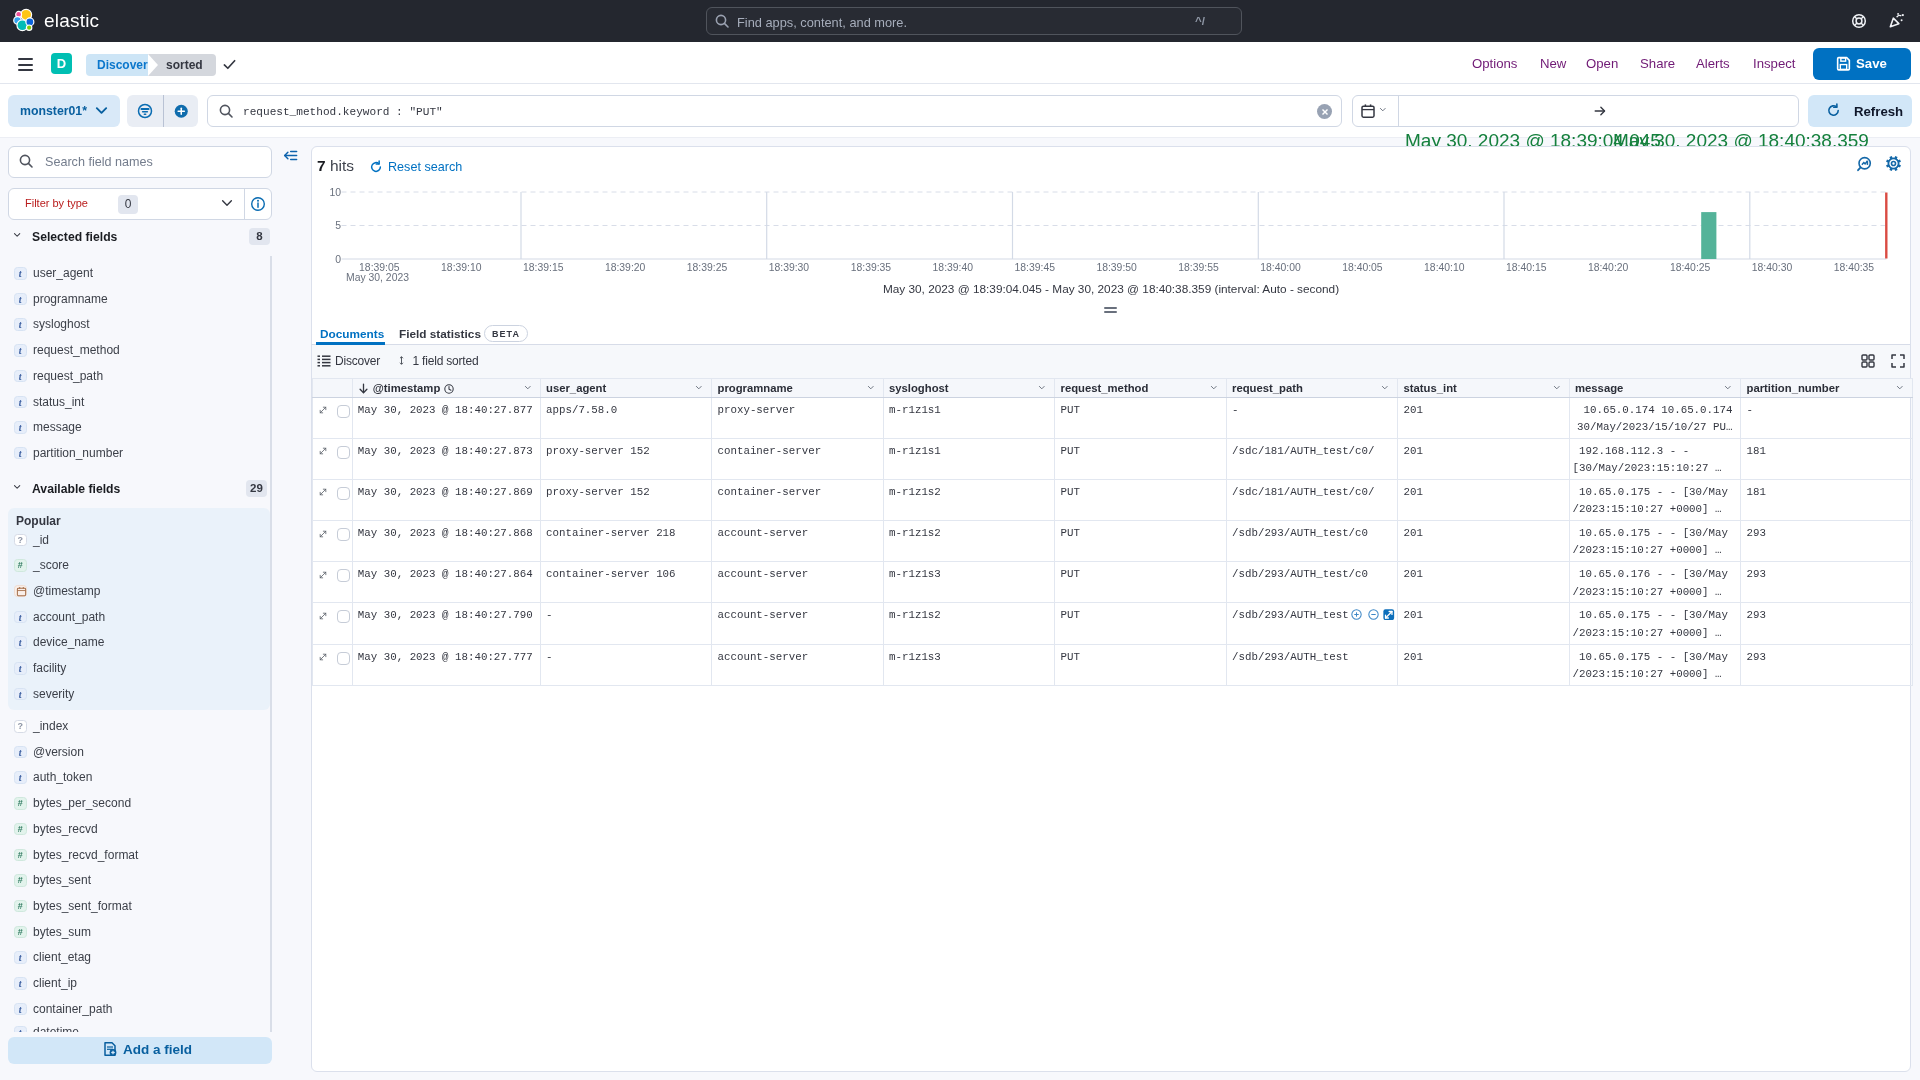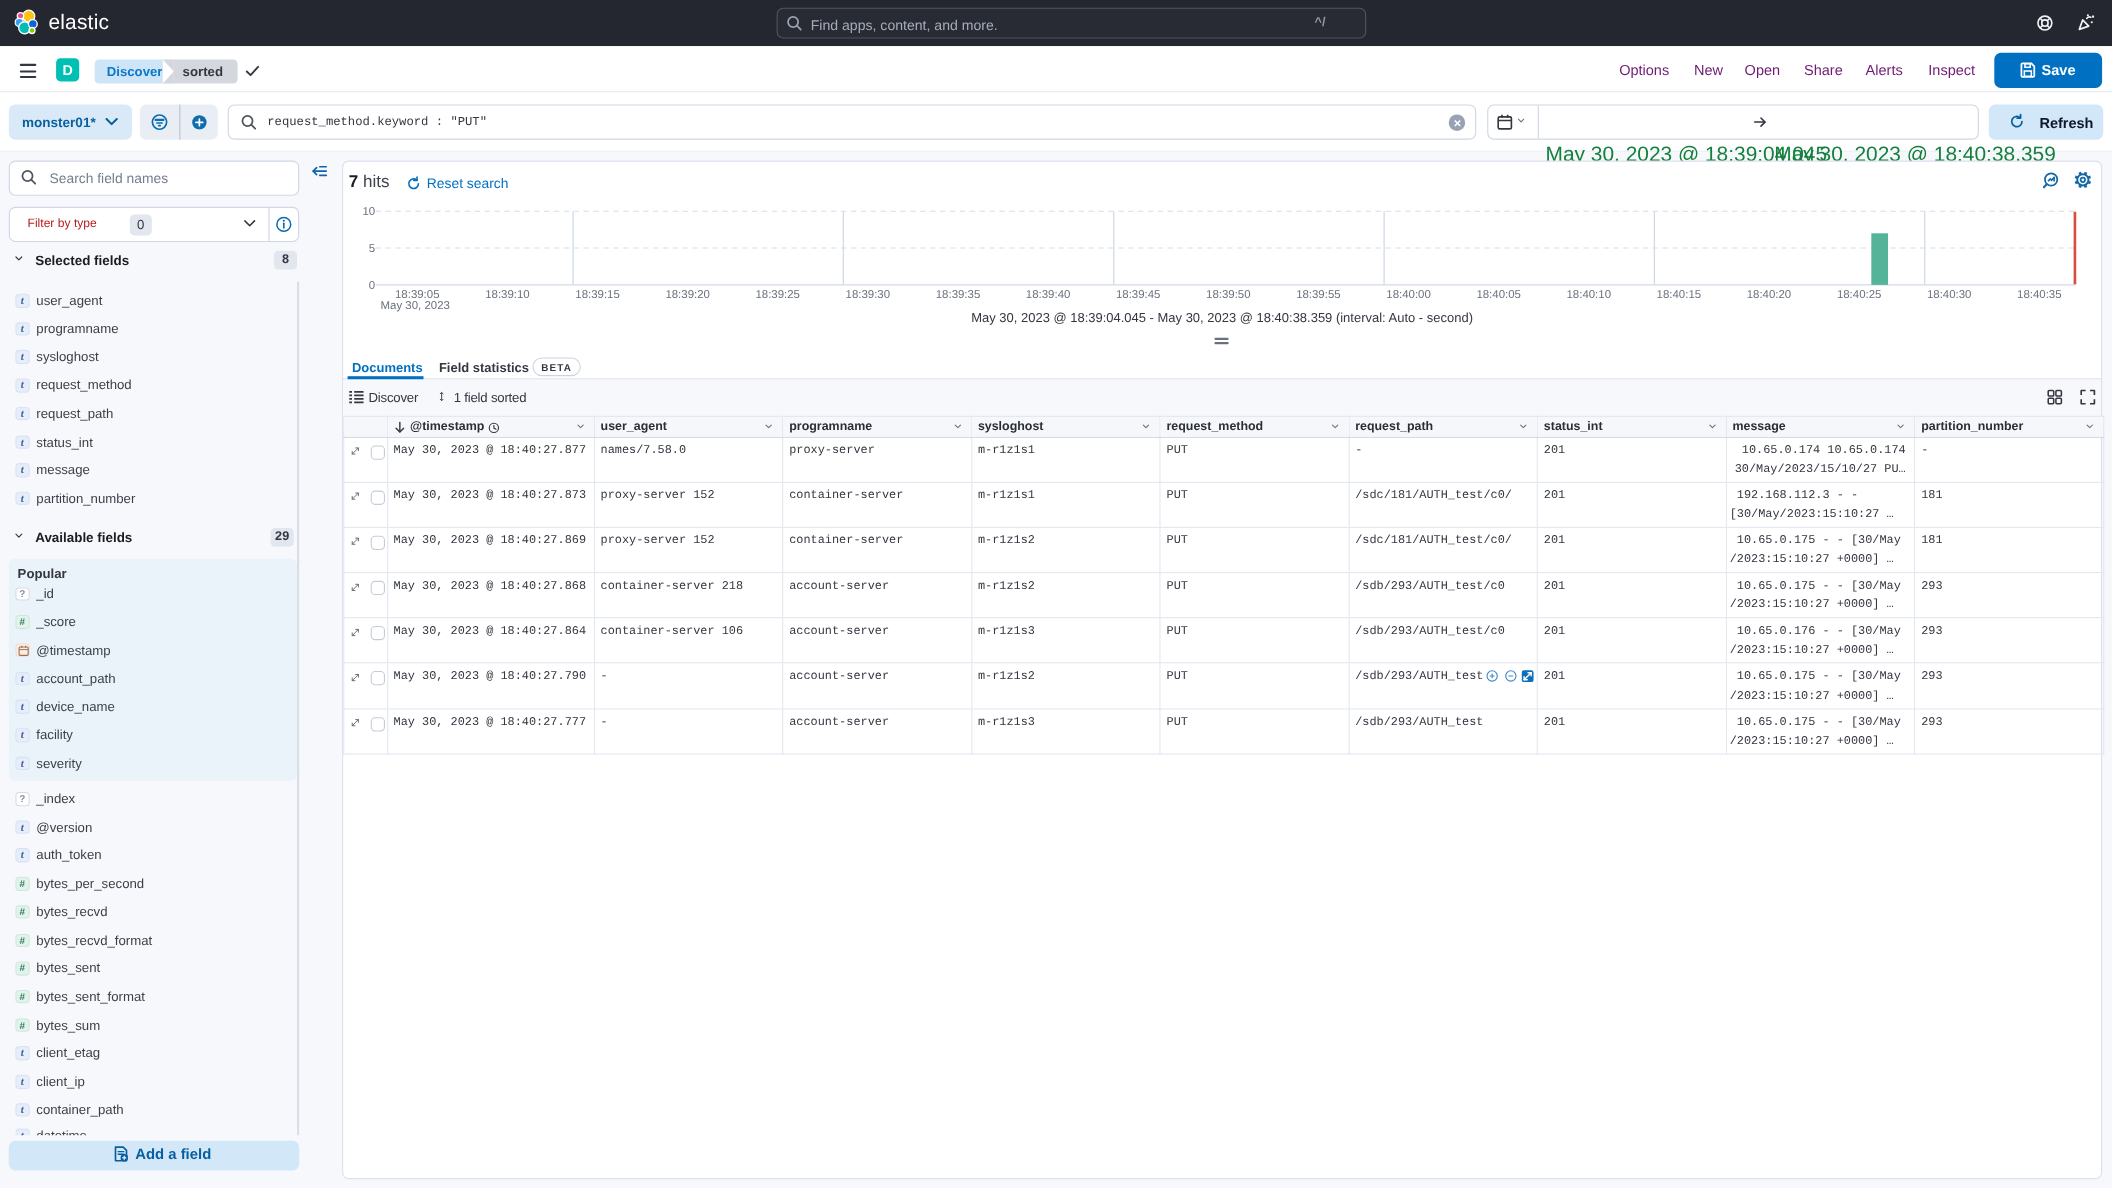--- a/index.html
+++ b/index.html
@@ -561,21 +561,21 @@
               <line x1="3.5" y1="12.5" x2="12.5" y2="3.5" stroke="#5a6069" stroke-width="1.3" stroke-linecap="round"></line>
               <polyline points="8.5,3.5 12.5,3.5 12.5,7.5" fill="none" stroke="#5a6069" stroke-width="1.3" stroke-linecap="round" stroke-linejoin="round"></polyline>
               <polyline points="3.5,8.5 3.5,12.5 7.5,12.5" fill="none" stroke="#5a6069" stroke-width="1.3" stroke-linecap="round" stroke-linejoin="round"></polyline>
             </svg>
             <div class="ckb"></div>
           </td>
           <td>
             <span class="cv">May 30, 2023 @ 18:40:27.877</span>
           </td>
           <td>
-            <span class="cv">names/7.58.0</span>
+            <span class="cv">apps/7.58.0</span>
           </td>
           <td>
             <span class="cv">proxy-server</span>
           </td>
           <td>
             <span class="cv">m-r1z1s1</span>
           </td>
           <td>
             <span class="cv">PUT</span>
           </td>

